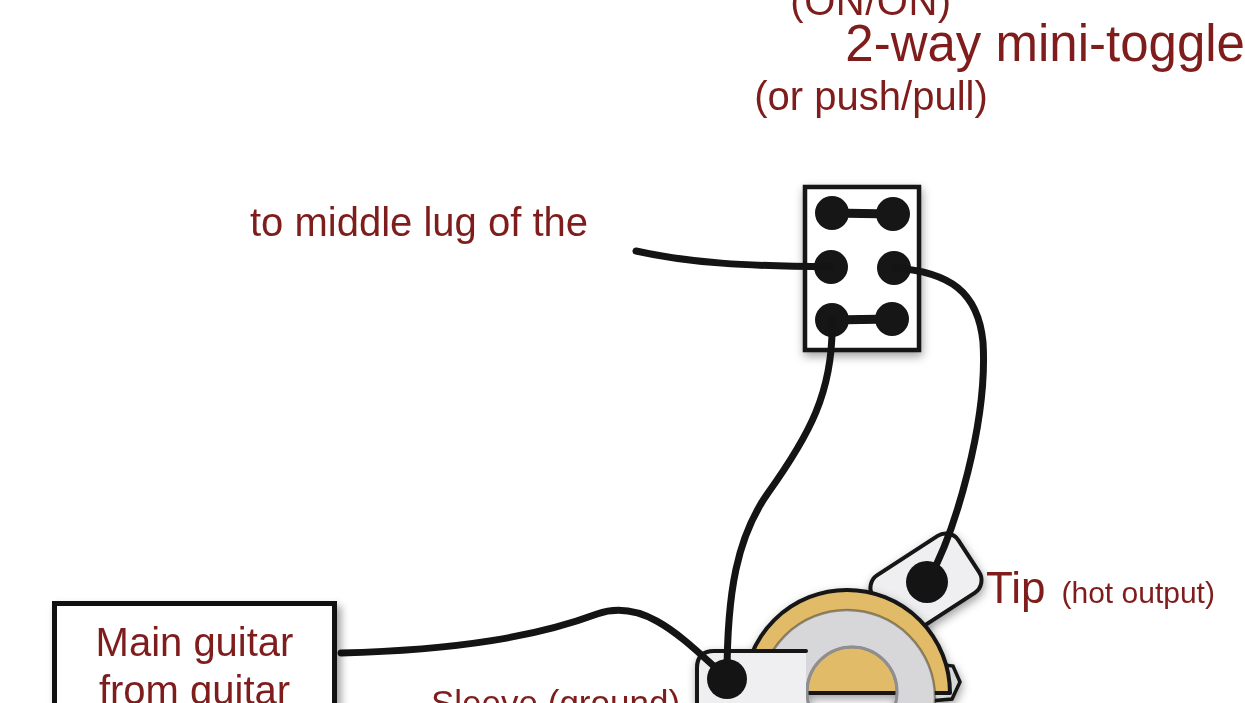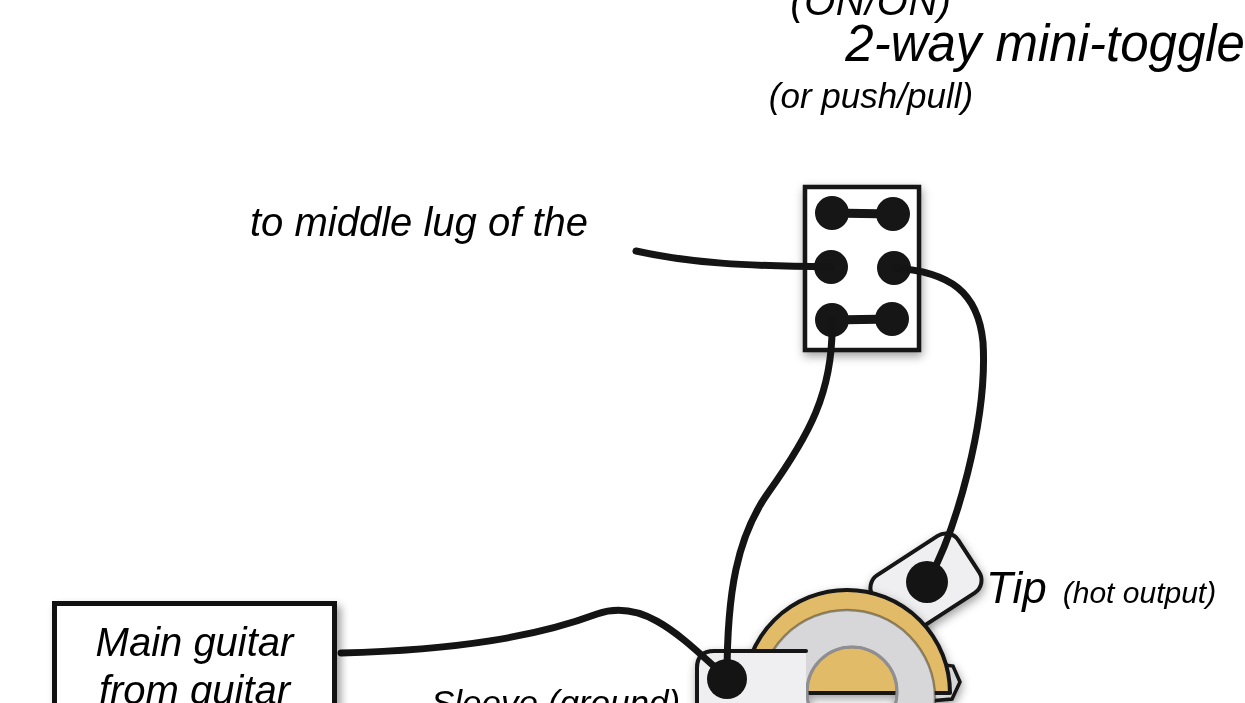--- a/index.html
+++ b/index.html
@@ -2,40 +2,39 @@
 <html><head>
 <meta charset="utf-8">
 <style>
   html,body{margin:0;padding:0;background:#fff;}
   #canvas{
     position:relative;
     width:1245px;height:703px;
     overflow:hidden;
     background:#ffffff;
     font-family:"Liberation Sans", sans-serif;
-    color:#000000;
-    font-style:italic;
+    color:#7f1d1d;
   }
   .abs{position:absolute;}
   svg{position:absolute;left:0;top:0;}
   .title-cut{
     left:0;right:0;top:-19px;
     text-align:center;
     font-size:40px;line-height:40px;
     letter-spacing:0.5px;
   }
   .title-main{
     left:0;right:0;top:16px;
     text-align:right;
     font-size:51px;line-height:56px;
   }
   .title-sub{
     left:0;right:0;top:74px;
     text-align:center;
-    font-size:35px;line-height:44px;
+    font-size:40px;line-height:44px;
   }
   
   .title-shift{left:497px;right:0;}
   .pot-label{
     left:250px;top:199px;width:415px;
     text-align:left;
     font-size:40px;line-height:47px;
   }
   .tip-label{
     left:986px;top:563px;

